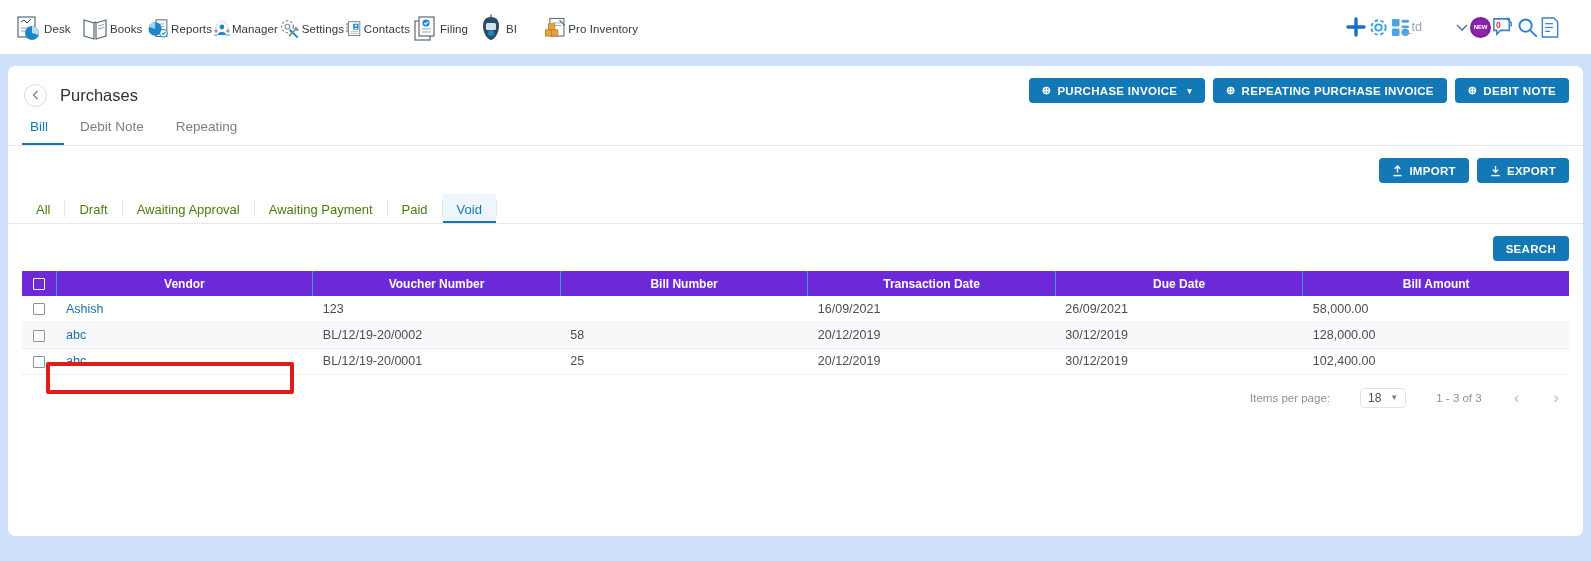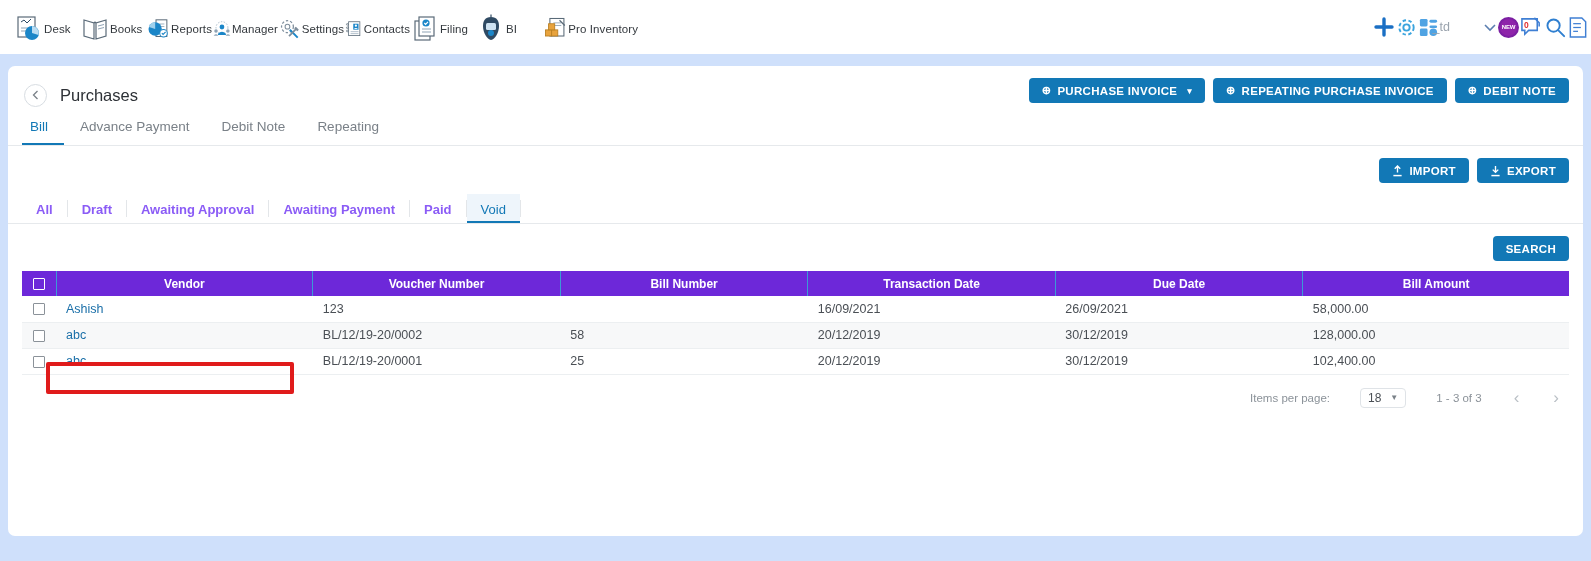--- a/index.html
+++ b/index.html
@@ -22,21 +22,21 @@
     cursor: pointer; padding-top: 3px;
   }
   .app-item.wide { width: 96px; justify-content: center; }
   .app-glyph { width: 30px; height: 30px; display: block; }
   .app-label {
     font-size: 11.5px; color: #33383d; margin-top: 1px; white-space: nowrap;
     letter-spacing: .1px;
   }
   .appbar-right {
     margin-left: auto; display: flex; align-items: center; gap: 0;
-    padding-right: 2px;
+    padding-right: 30px;
   }
   .ar-icon { display: flex; align-items: center; cursor: pointer; }
   .org-name { font-size: 12.5px; color: #9aa3ad; margin-left: -6px; }
   .badge-new {
     width: 21px; height: 21px; border-radius: 50%;
     background: #8e24aa; border: 2px solid #7b1fa2;
     color: #fff; font-size: 6px; font-weight: bold;
     display: flex; align-items: center; justify-content: center;
     letter-spacing: -.2px;
   }
@@ -99,23 +99,23 @@
     display: flex; justify-content: flex-end; gap: 8px;
     padding: 12px 14px 0 0;
   }
 
   
   .status-row {
     display: flex; align-items: stretch; padding-left: 14px;
     border-bottom: 1px solid #e6e9ec; margin-top: 11px; height: 30px;
   }
   .status {
-    font-size: 13px; color: #8b5cf6; padding: 3px 14px 0 14px;
+    font-size: 13px; color: #4d7c0f; padding: 3px 14px 0 14px;
     cursor: pointer; border-bottom: 2px solid transparent;
-    display: flex; align-items: center; white-space: nowrap; font-weight: bold;
+    display: flex; align-items: center; white-space: nowrap;
   }
   .status.active {
     color: #1278b6; background: #eef5fb; border-bottom-color: #1278b6;
     font-weight: normal;
   }
   .status-sep { width: 1px; background: #e3e6e9; margin: 6px 0; }
 
   
   .search-row {
     display: flex; justify-content: flex-end; padding: 12px 14px 0 0;
@@ -370,23 +370,20 @@
       <button class="btn">
         <span class="ic">⊕</span>
         <span>DEBIT NOTE</span>
       </button>
     </div>
   </div>
 
   <div class="tabs">
     <div class="tab active">
       <span>Bill</span>
-    </div>
-    <div class="tab">
-      <span>Advance Payment</span>
     </div>
     <div class="tab">
       <span>Debit Note</span>
     </div>
     <div class="tab">
       <span>Repeating</span>
     </div>
   </div>
 
   <div class="ie-row">

